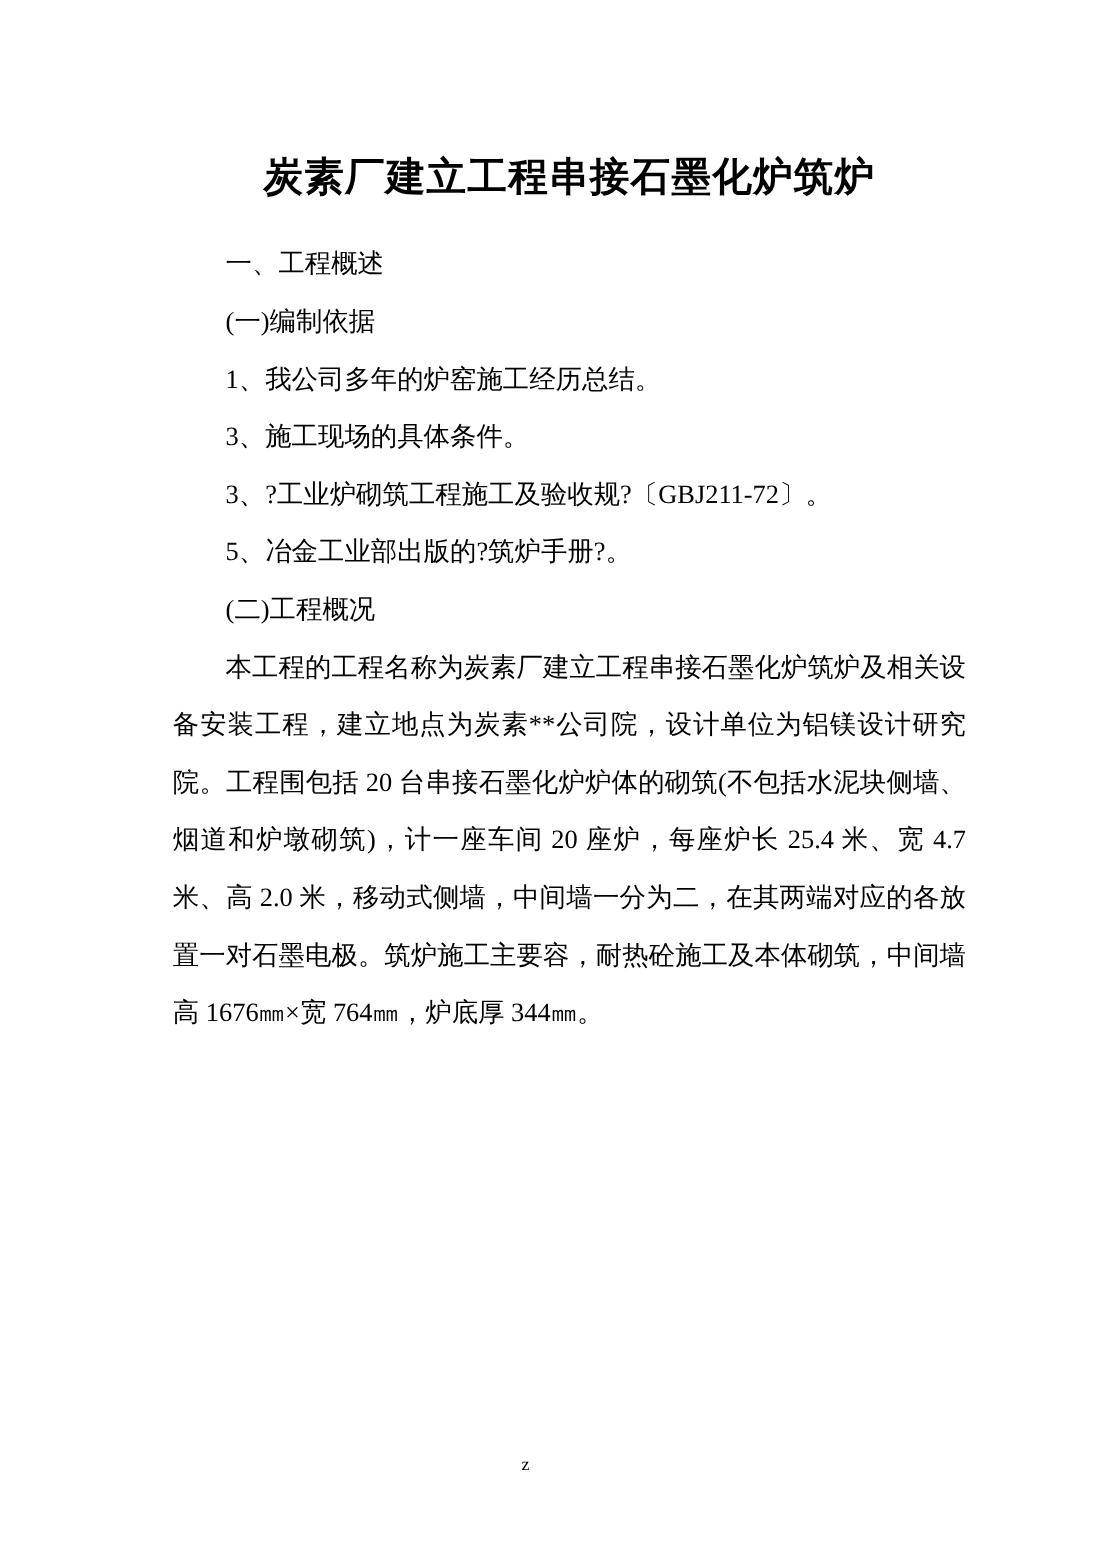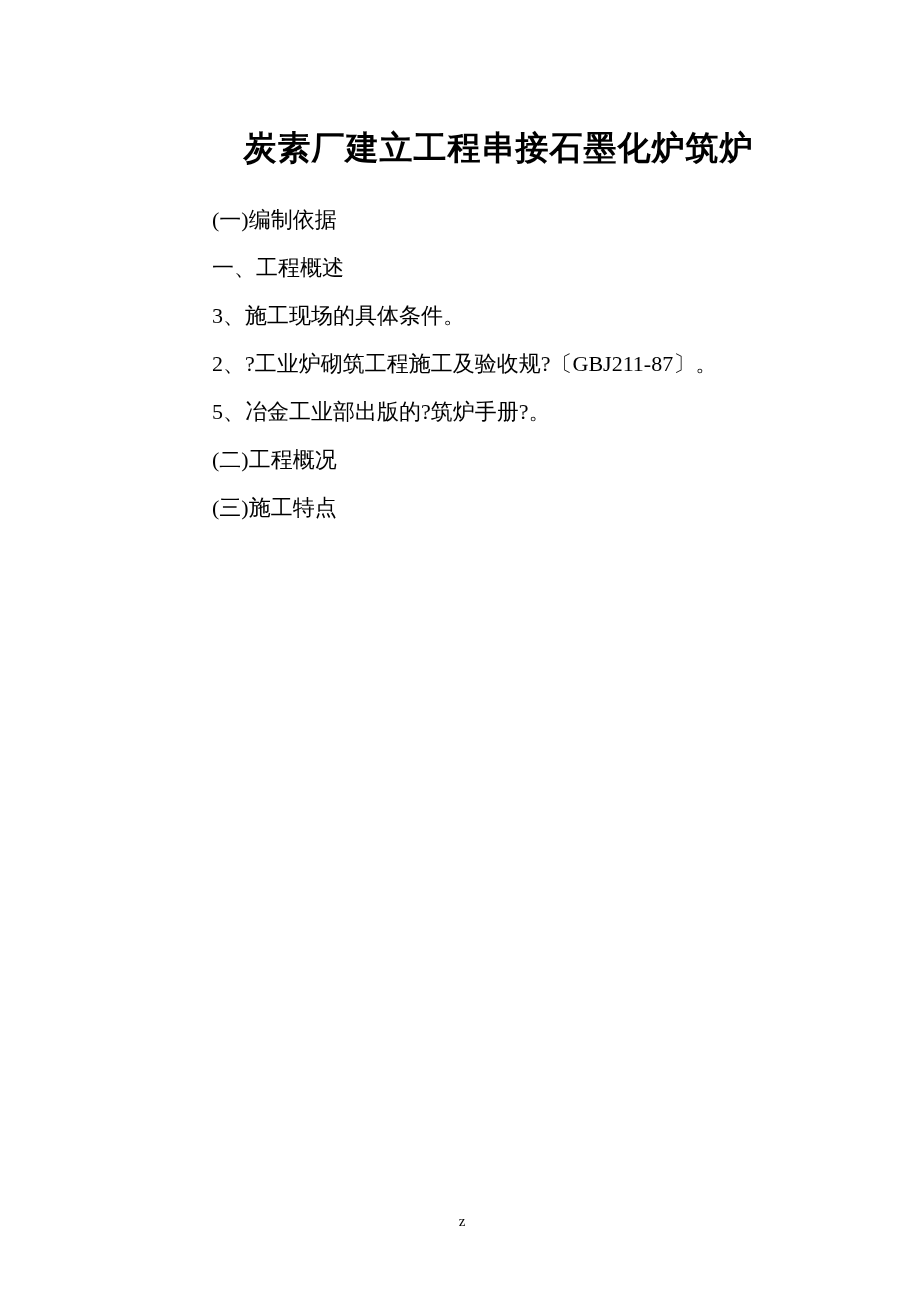--- a/index.html
+++ b/index.html
@@ -10,21 +10,20 @@
   }
   .page {
     width: 876px;
     height: 1302px;
     background: #ffffff;
     position: relative;
     padding: 112px 71px 0 144px;
     font-family: "Liberation Serif", "DejaVu Serif", serif;
     color: #000000;
     overflow: hidden;
-    margin-left: 24px;
   }
   .title {
     text-align: center;
     font-size: 33px;
     font-weight: bold;
     line-height: 72px;
     margin: 0;
     letter-spacing: 1px;
   }
   .body-block {
@@ -49,24 +48,25 @@
   }
 </style>
 </head>
 <body>
 
 <div class="page">
 
   <h1 class="title">炭素厂建立工程串接石墨化炉筑炉</h1>
 
   <div class="body-block">
+    <p class="para">一、工程概述</p>
     <p class="para">(一)编制依据</p>
-    <p class="para">一、工程概述</p>
+    <p class="para">1、我公司多年的炉窑施工经历总结。</p>
     <p class="para">3、施工现场的具体条件。</p>
-    <p class="para">2、?工业炉砌筑工程施工及验收规?〔GBJ211-87〕。</p>
+    <p class="para">3、?工业炉砌筑工程施工及验收规?〔GBJ211-72〕。</p>
     <p class="para">5、冶金工业部出版的?筑炉手册?。</p>
     <p class="para">(二)工程概况</p>
-    <p class="para">(三)施工特点</p>
+    <p class="para">本工程的工程名称为炭素厂建立工程串接石墨化炉筑炉及相关设备安装工程，建立地点为炭素**公司院，设计单位为铝镁设计研究院。工程围包括 20 台串接石墨化炉炉体的砌筑(不包括水泥块侧墙、烟道和炉墩砌筑)，计一座车间 20 座炉，每座炉长 25.4 米、宽 4.7 米、高 2.0 米，移动式侧墙，中间墙一分为二，在其两端对应的各放置一对石墨电极。筑炉施工主要容，耐热砼施工及本体砌筑，中间墙高 1676㎜×宽 764㎜，炉底厚 344㎜。</p>
   </div>
 
   <div class="footer">z</div>
 
 </div>
 
 </body></html>

